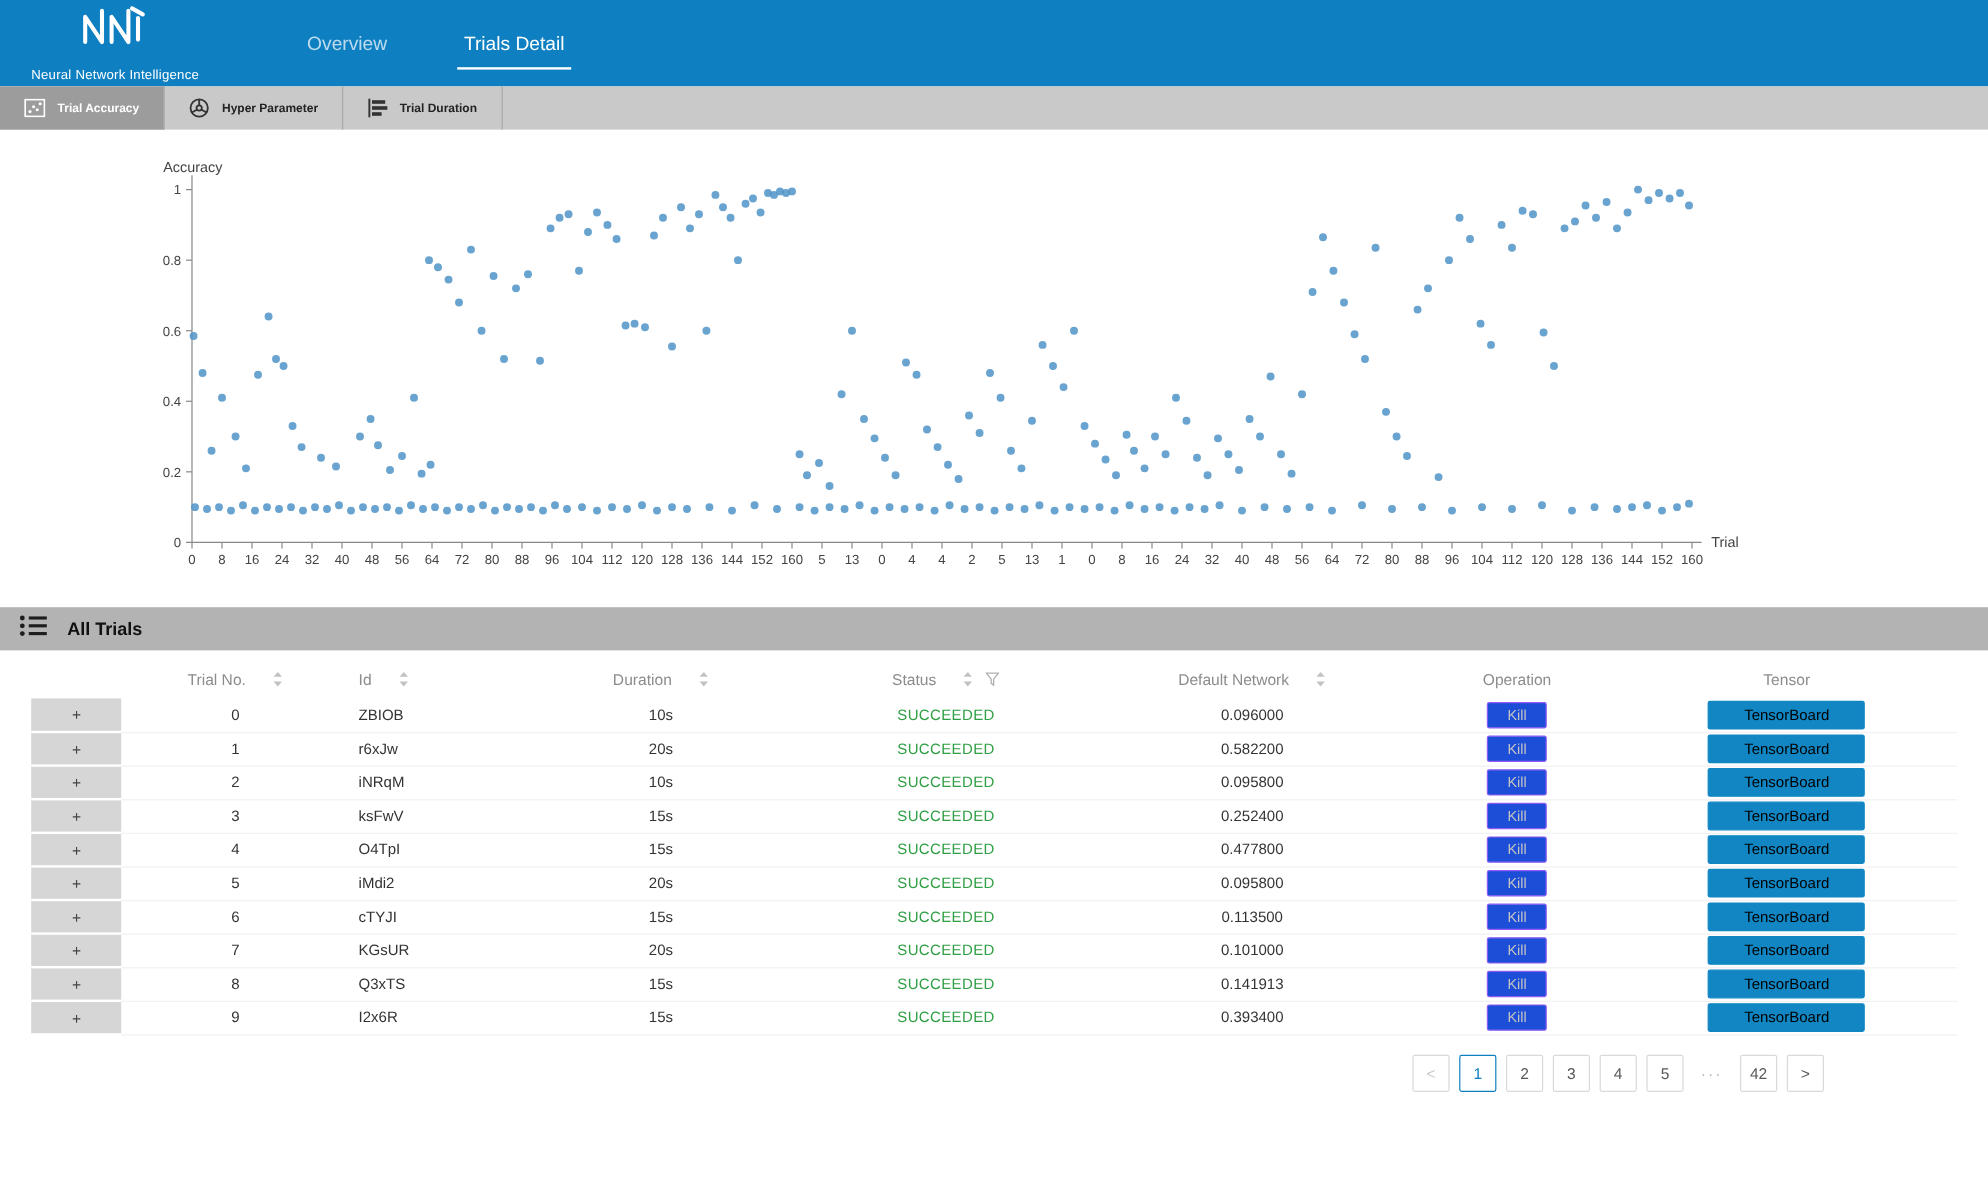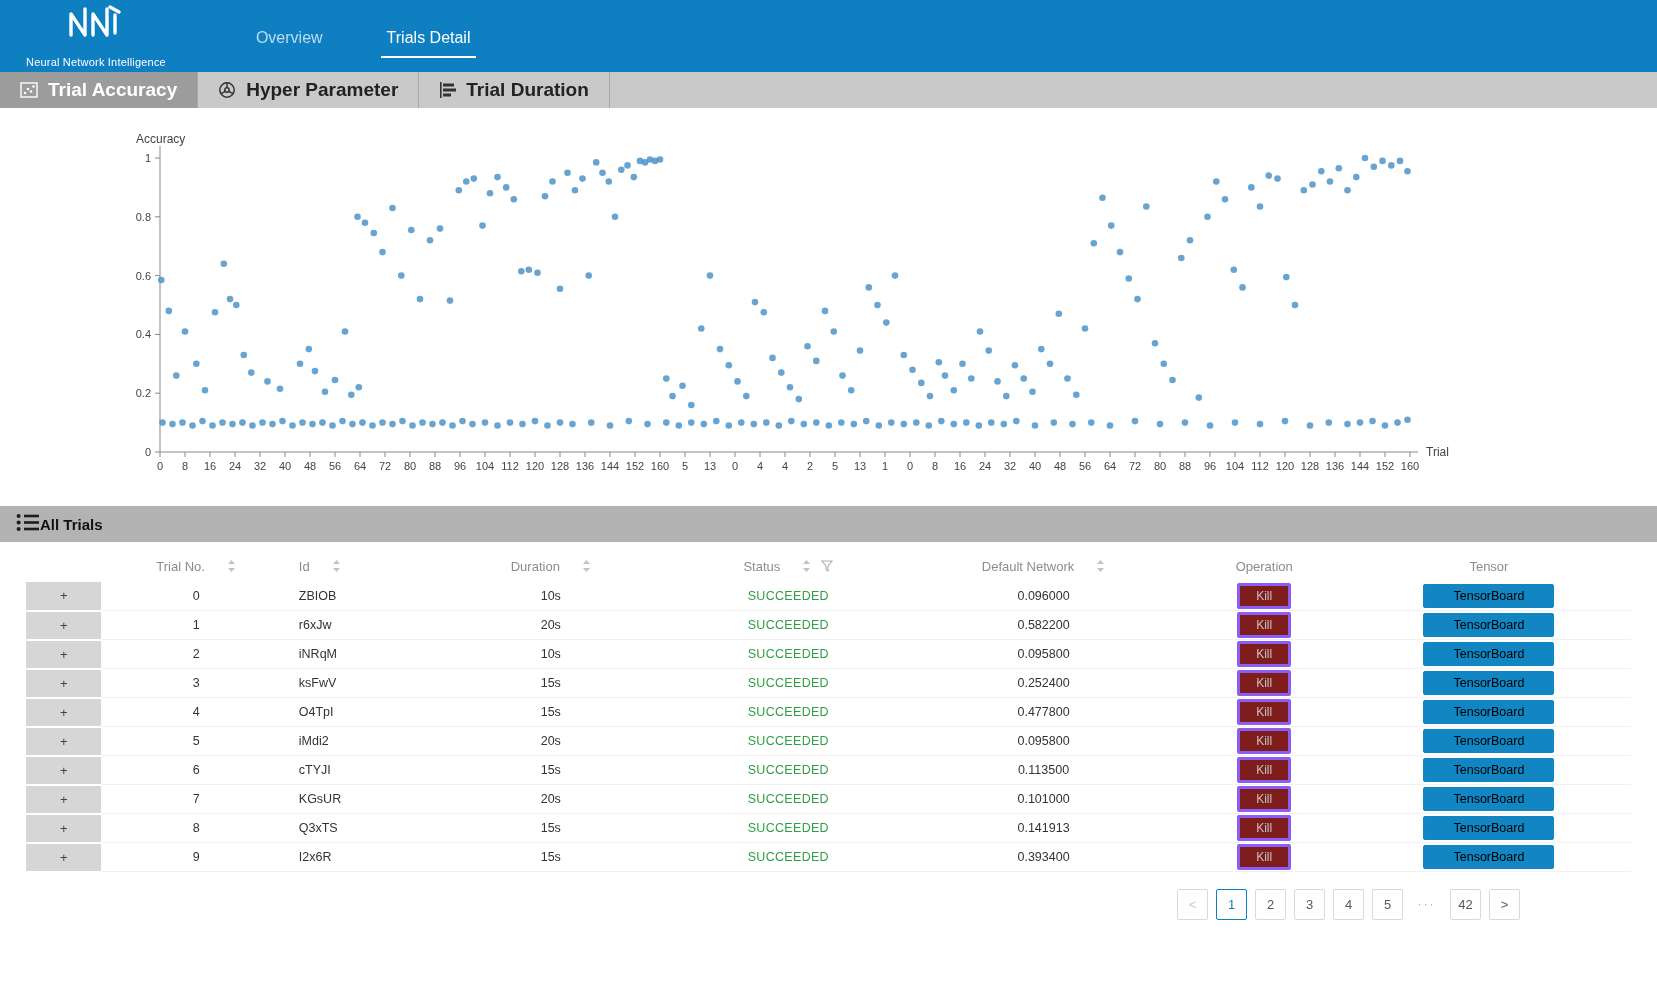--- a/index.html
+++ b/index.html
@@ -17,49 +17,49 @@
   .app-header{height:72px;background:var(--header-blue);display:flex;align-items:center;padding-left:26px;}
   .logo-wrap{display:flex;flex-direction:column;align-items:center;margin-right:42px;}
   .logo-title{color:#fff;font-size:11px;margin-top:14px;letter-spacing:.2px;white-space:nowrap;}
   .nav{display:flex;gap:52px;margin-left:42px;height:100%;align-items:center;}
   .nav-item{color:rgba(255,255,255,.72);font-size:16px;cursor:pointer;padding:8px 6px 9px 6px;border-bottom:2px solid transparent;margin-top:6px;}
   .nav-item.active{color:#fff;border-bottom-color:#fff;}
 
   
   .subtabs{height:36px;background:var(--tab-bar-gray);display:flex;align-items:stretch;}
   .subtab{display:flex;align-items:center;gap:10px;padding:0 20px;border-right:1px solid #a9a9a9;
-    font-size:19px;font-weight:bold;color:#222;cursor:pointer;}
+    font-size:10px;font-weight:bold;color:#222;cursor:pointer;}
   .subtab .icon{display:flex;align-items:center;color:#333;}
   .subtab.active{background:var(--tab-active-gray);color:#fff;}
   .subtab.active .icon{color:#fff;}
 
   
   .chart-section{padding:22px 0 4px 100px;}
   #scatter-svg{display:block;width:1460px;height:352px;}
   #scatter-svg .axis{stroke:#888;stroke-width:1;}
   #scatter-svg .tick{font-size:11px;fill:#444;font-family:"Liberation Sans","DejaVu Sans",sans-serif;}
   #scatter-svg .ax-label{font-size:12px;fill:#444;font-family:"Liberation Sans","DejaVu Sans",sans-serif;}
 
   
-  .trials-bar{margin-top:20px;height:36px;background:var(--section-bar-gray);display:flex;align-items:center;padding-left:16px;}
+  .trials-bar{margin-top:20px;height:36px;background:var(--section-bar-gray);display:flex;align-items:center;padding-left:16px;gap:16px;}
   .trials-title{font-size:15px;font-weight:bold;color:#111;}
 
   
   .table-wrap{margin:8px 26px 0 26px;}
   table{width:100%;border-collapse:collapse;table-layout:fixed;}
   th{color:#8c8c8c;font-weight:normal;font-size:13px;height:32px;text-align:center;background:#fff;}
   th.col-left, td.col-left{text-align:left;padding-left:8px;}
   .th-inner{display:inline-flex;align-items:center;gap:22px;}
   .th-icons{display:inline-flex;align-items:center;gap:10px;}
   td{height:28px;text-align:center;font-size:12.5px;color:#333;border-bottom:1px solid #f1f1f1;}
   td.expand-cell{background:#d6d6d6;border-bottom:2px solid #fff;width:100%;}
   th.expand-cell{background:#fff;border:none;}
   .expand-btn{background:transparent;border:none;font-size:13px;color:#444;cursor:pointer;width:100%;height:100%;}
   td.status-cell{color:var(--success-green);letter-spacing:.3px;}
-  .kill-btn{padding:3px 16px;font-size:12px;color:#c3c3c3;background:#7f1d1d;border:3px solid #8b5cf6;border-radius:2px;cursor:default;}
+  .kill-btn{padding:3px 16px;font-size:12px;color:#c3c3c3;background:#1d4ed8;border:1px solid #8b5cf6;border-radius:2px;cursor:default;}
   .tb-btn{padding:4px 29px;font-size:12.5px;color:#000000;background:var(--tensorboard-blue);border:1px solid var(--tensorboard-blue);border-radius:2px;cursor:pointer;}
 
   
   .pagination{display:flex;justify-content:flex-end;align-items:center;gap:8px;margin:16px 137px 28px 0;}
   .pg{min-width:31px;height:31px;border:1px solid #d9d9d9;background:#fff;border-radius:2px;font-size:13px;color:#595959;cursor:pointer;font-family:inherit;}
   .pg.active{border-color:var(--accent-blue);color:var(--accent-blue);}
   .pg.prev{color:#c9c9c9;}
   .pg-ellipsis{color:#a8a8a8;min-width:31px;text-align:center;font-size:12px;letter-spacing:2px;}
 </style>
 </head>

